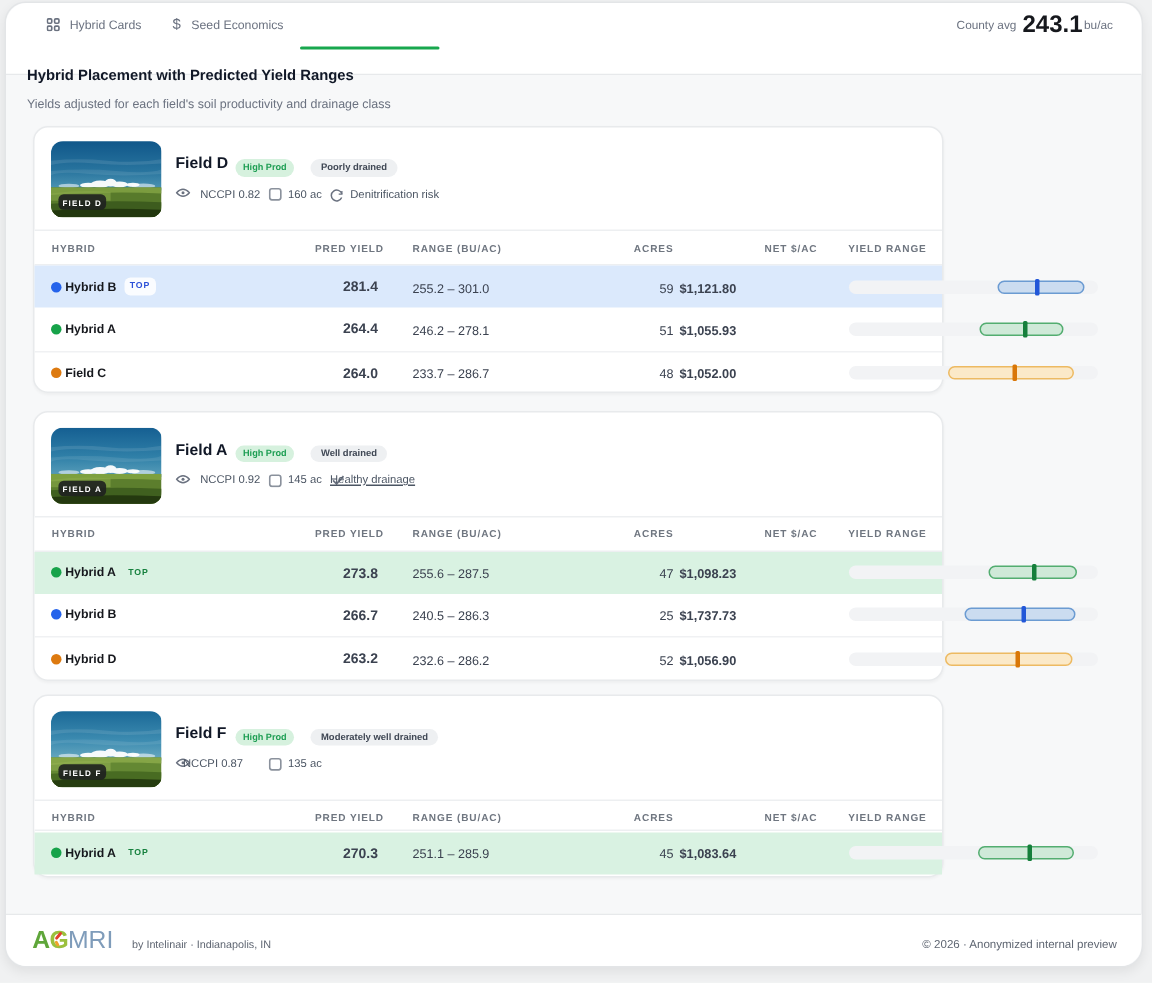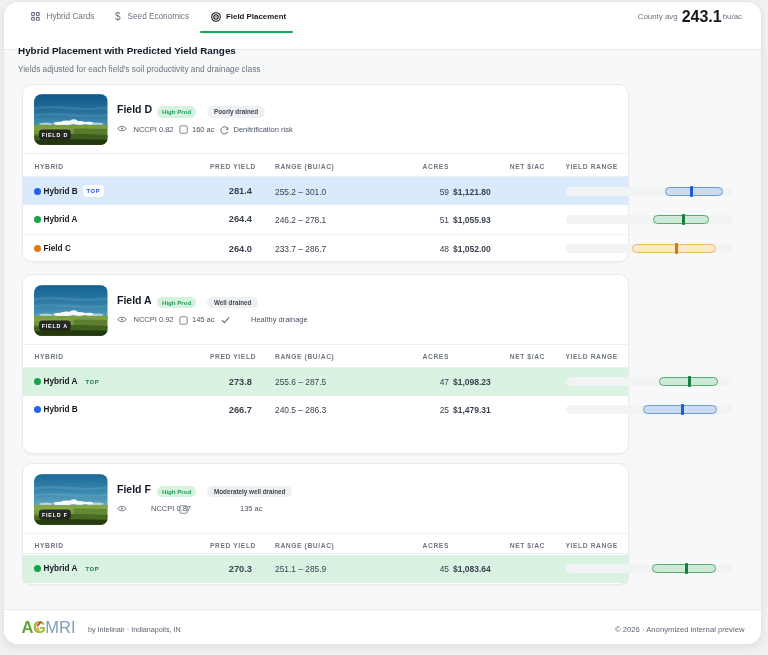--- a/index.html
+++ b/index.html
@@ -64,30 +64,20 @@
             <rect x="0.6" y="5.4" width="2.9" height="2.9" rx="0.8"></rect>
             <rect x="5.4" y="5.4" width="2.9" height="2.9" rx="0.8"></rect>
           </svg>
         </span>
       Hybrid Cards
     </div>
     <div class="tab" style="left:111px; font-weight:400;">
       <span class="ic" style="font-size:10px;color:#6b7280;">$</span>
       Seed Economics
     </div>
-    <div class="tab active" style="left:207px;">
-      <span class="ic" style="margin-right:5px;">
-          <svg width="10" height="10" viewBox="0 0 10 10" fill="none" stroke="#16181d" stroke-width="1.1">
-            <circle cx="5" cy="5" r="4.3"></circle>
-            <circle cx="5" cy="5" r="2.2"></circle>
-            <circle cx="5" cy="5" r="0.7" fill="#16181d" stroke="none"></circle>
-          </svg>
-        </span>
-      Field Placement
-    </div>
     <div class="underline"></div>
     <div class="countyavg">County avg <b>243.1</b>bu/ac</div>
   </div>
   <h2>Hybrid Placement with Predicted Yield Ranges</h2>
   <div class="subtitle">Yields adjusted for each field's soil productivity and drainage class</div>
 
   <div class="card" style="top:81.5px; height:178px;">
     <div class="thumb">
         <svg width="73.5" height="51" viewBox="0 0 74 51">
       <defs>
@@ -234,21 +224,21 @@
         <svg width="9" height="9" viewBox="0 0 9 9" fill="none" stroke="#8a919c" stroke-width="1.1">
           <rect x="0.8" y="0.8" width="7.4" height="7.4" rx="1.5"></rect>
         </svg>
       </div>
     <div class="mtext" style="left:169px;">145 ac</div>
     <div class="mitem" style="left:197.5px;">
         <svg width="9" height="8" viewBox="0 0 9 8" fill="none" stroke="#6b7280" stroke-width="1.2">
           <path d="M1 4.2 L3.4 6.6 L8 1.4"></path>
         </svg>
       </div>
-    <div class="mtext" style="left:228px;">Healthy drainage</div>
+    <div class="mtext" style="left:197px;text-decoration:underline;">Healthy drainage</div>
     <div class="thead">
       <div class="th" style="left:11.5px;">HYBRID</div>
       <div class="th" style="left:155px;width:78px;text-align:right;">PRED YIELD</div>
       <div class="th" style="left:252px;">RANGE (BU/AC)</div>
       <div class="th" style="left:360px;width:66px;text-align:right;">ACRES</div>
       <div class="th" style="left:430px;width:92px;text-align:right;">NET $/AC</div>
       <div class="th" style="left:542.5px;">YIELD RANGE</div>
     </div>
     <div class="row green-bg" style="top:92.5px;">
       <div class="dot g"></div>
@@ -261,24 +251,35 @@
       <div class="track"></div>
       <div class="pill g" style="left:636px; width:59px;"></div>
       <div class="marker g" style="left:665px;"></div>
     </div>
     <div class="row" style="top:120.8px;">
       <div class="dot b"></div>
         <div class="hname">Hybrid B</div>
       <div class="cell pred">266.7</div>
       <div class="cell range">240.5 – 286.3</div>
       <div class="cell acres">25</div>
-      <div class="cell net">$1,479.31</div>
+      <div class="cell net">$1,737.73</div>
       <div class="track"></div>
       <div class="pill b" style="left:619.8px; width:74px;"></div>
       <div class="marker b" style="left:658px;"></div>
+    </div>
+    <div class="row brTop" style="top:149.1px;">
+      <div class="dot o"></div>
+        <div class="hname">Hybrid D</div>
+      <div class="cell pred">263.2</div>
+      <div class="cell range">232.6 – 286.2</div>
+      <div class="cell acres">52</div>
+      <div class="cell net">$1,056.90</div>
+      <div class="track"></div>
+      <div class="pill o" style="left:607px; width:85px;"></div>
+      <div class="marker o" style="left:654px;"></div>
     </div>
   </div>
 
   <div class="card" style="top:461px; height:121.5px;">
     <div class="thumb">
         <svg width="73.5" height="51" viewBox="0 0 74 51">
       <defs>
         <linearGradient id="skyF" x1="0" y1="0" x2="0" y2="1">
               <stop offset="0" stop-color="#1b6997"></stop>
               <stop offset="0.6" stop-color="#3d8cb1"></stop>
@@ -310,27 +311,27 @@
       </div>
     <div class="ftitle">Field F</div>
     <div class="badge green" style="left:134px;">High Prod</div>
     <div class="badge gray" style="left:184px;">Moderately well drained</div>
     <div class="mitem" style="left:94px;">
         <svg width="10" height="7" viewBox="0 0 10 7" fill="none" stroke="#6b7280" stroke-width="0.9">
           <path d="M0.7 3.5 Q5 -1.2 9.3 3.5 Q5 8.2 0.7 3.5 Z"></path>
           <circle cx="5" cy="3.5" r="1" fill="#6b7280" stroke="none"></circle>
         </svg>
       </div>
-    <div class="mtext" style="left:128px;">NCCPI 0.87</div>
+    <div class="mtext" style="left:99px;">NCCPI 0.87</div>
     <div class="mitem" style="left:156px;">
         <svg width="9" height="9" viewBox="0 0 9 9" fill="none" stroke="#8a919c" stroke-width="1.1">
           <rect x="0.8" y="0.8" width="7.4" height="7.4" rx="1.5"></rect>
         </svg>
       </div>
-    <div class="mtext" style="left:169px;margin-left:48px;">135 ac</div>
+    <div class="mtext" style="left:169px;">135 ac</div>
     <div class="thead" style="height:21px;">
       <div class="th" style="left:11.5px;">HYBRID</div>
       <div class="th" style="left:155px;width:78px;text-align:right;">PRED YIELD</div>
       <div class="th" style="left:252px;">RANGE (BU/AC)</div>
       <div class="th" style="left:360px;width:66px;text-align:right;">ACRES</div>
       <div class="th" style="left:430px;width:92px;text-align:right;">NET $/AC</div>
       <div class="th" style="left:542.5px;">YIELD RANGE</div>
     </div>
     <div class="row green-bg" style="top:90.5px;">
       <div class="dot g"></div>

